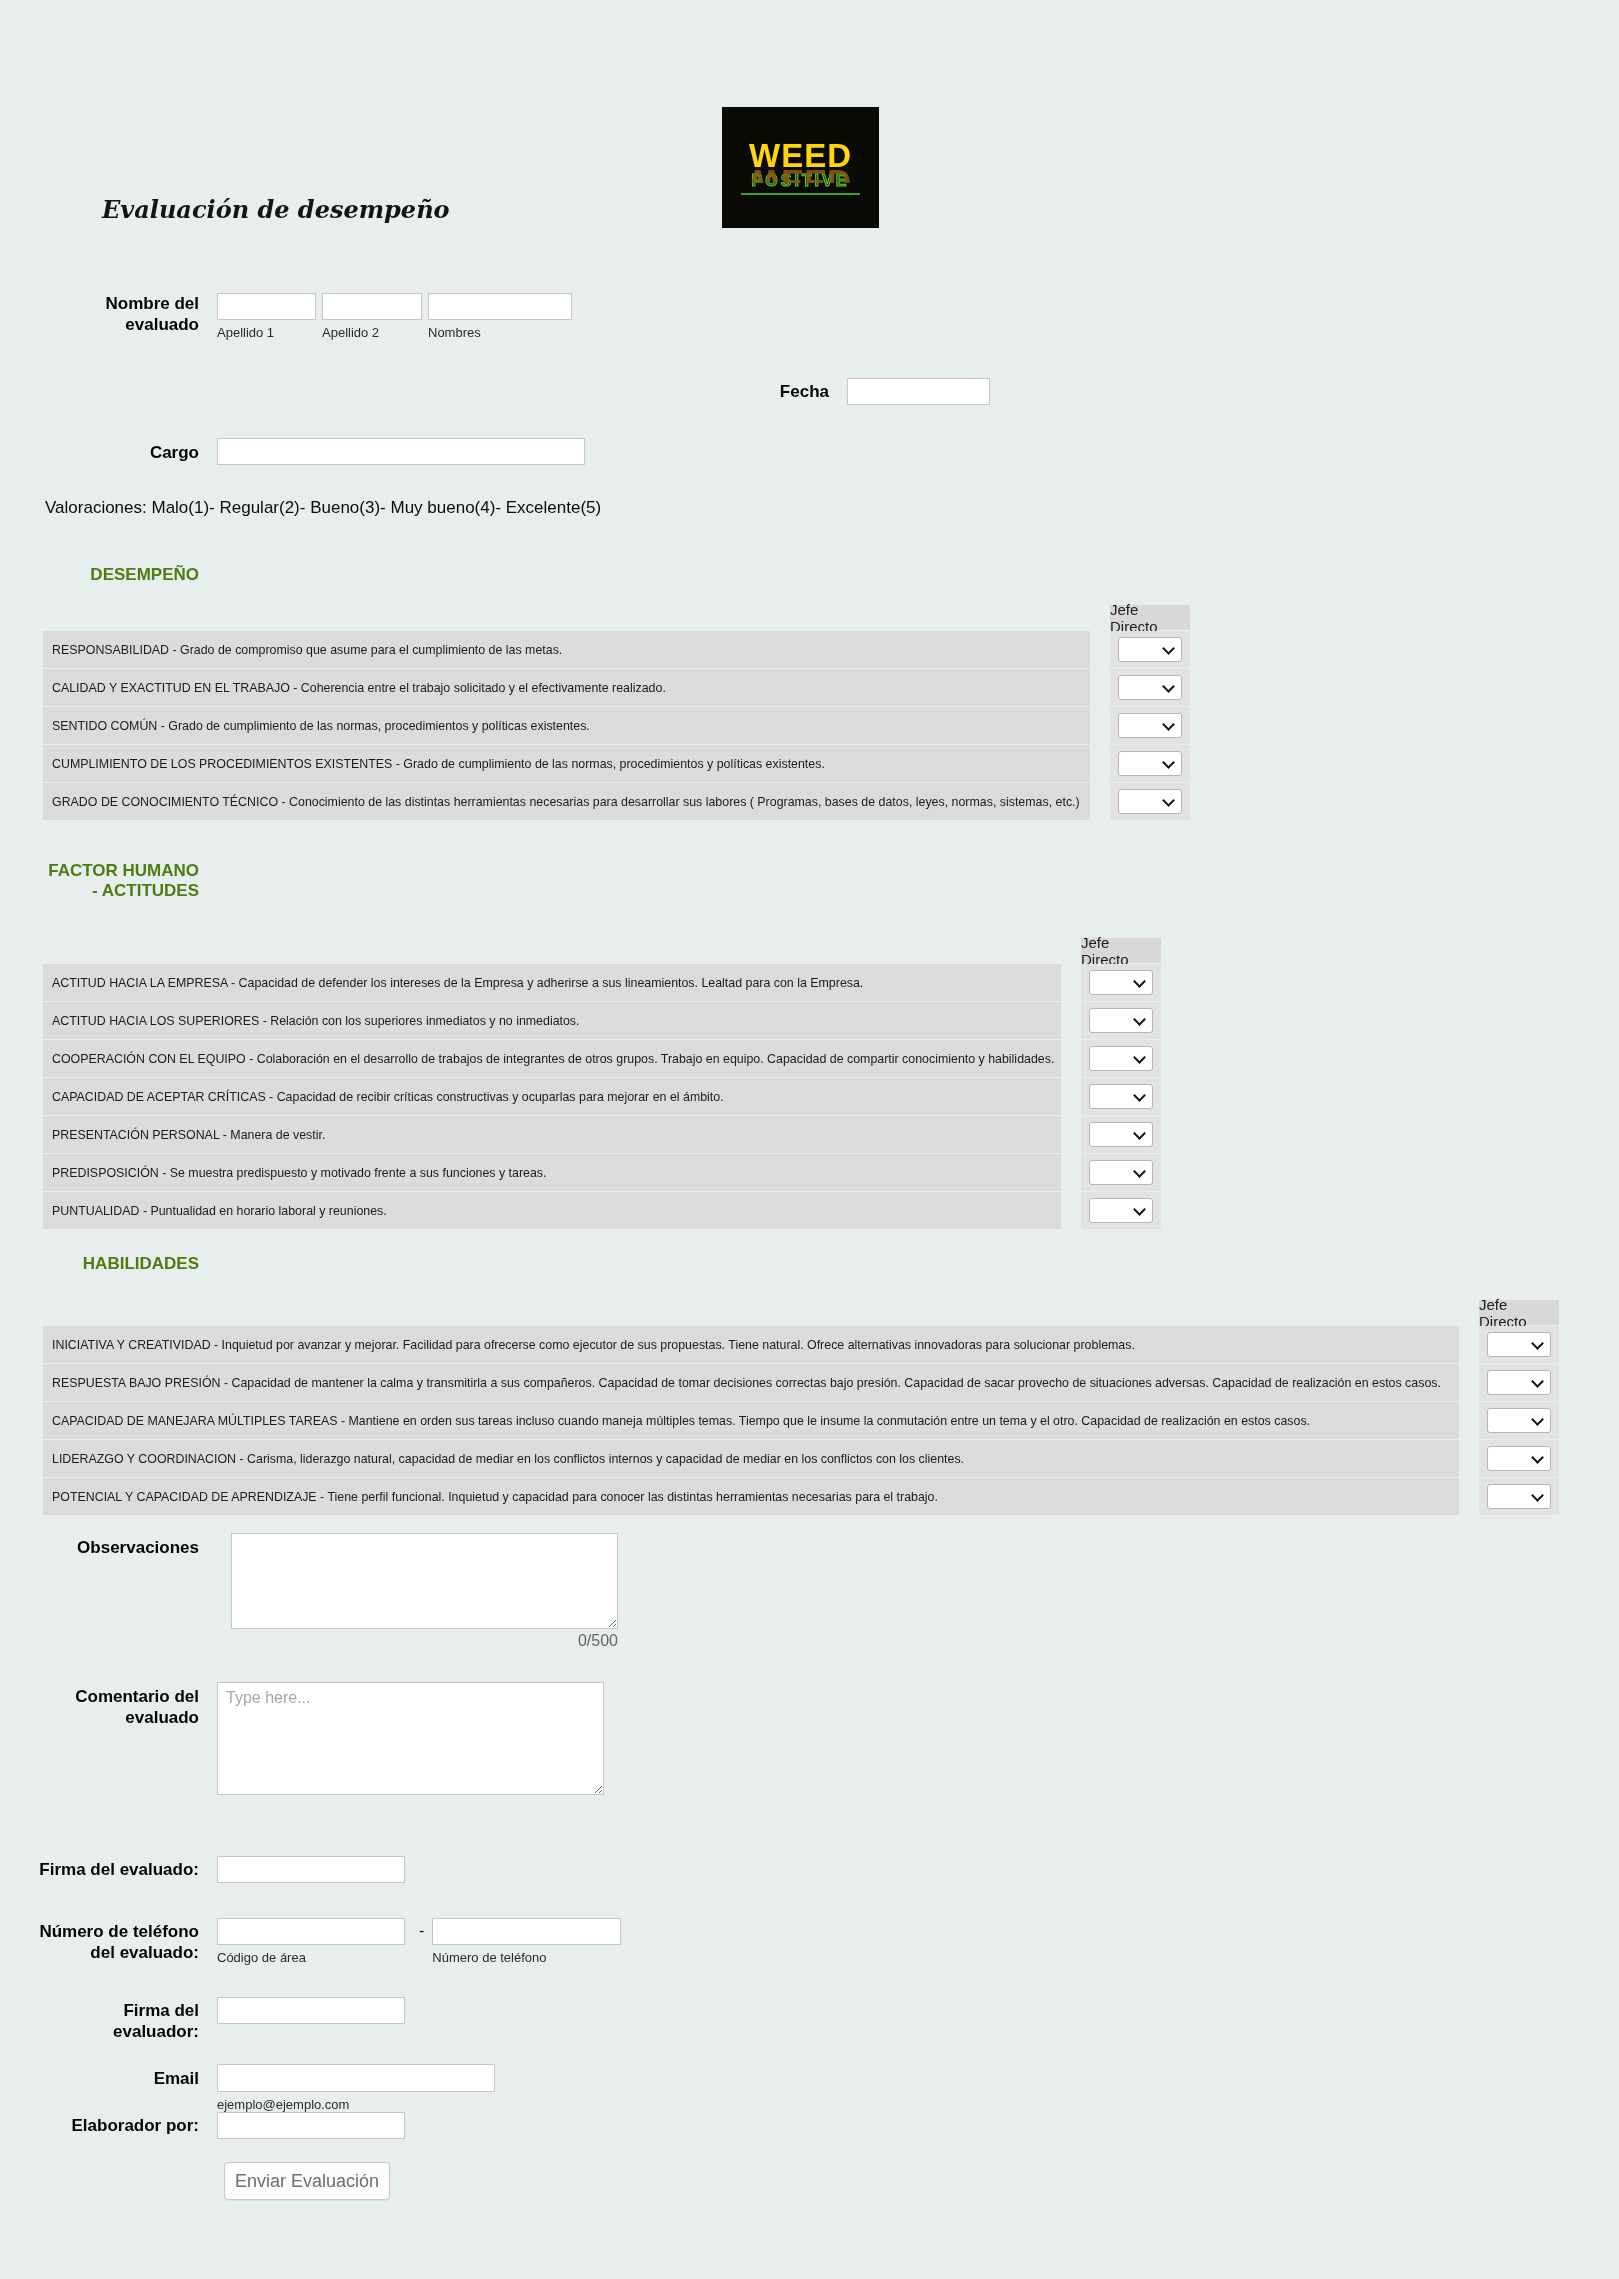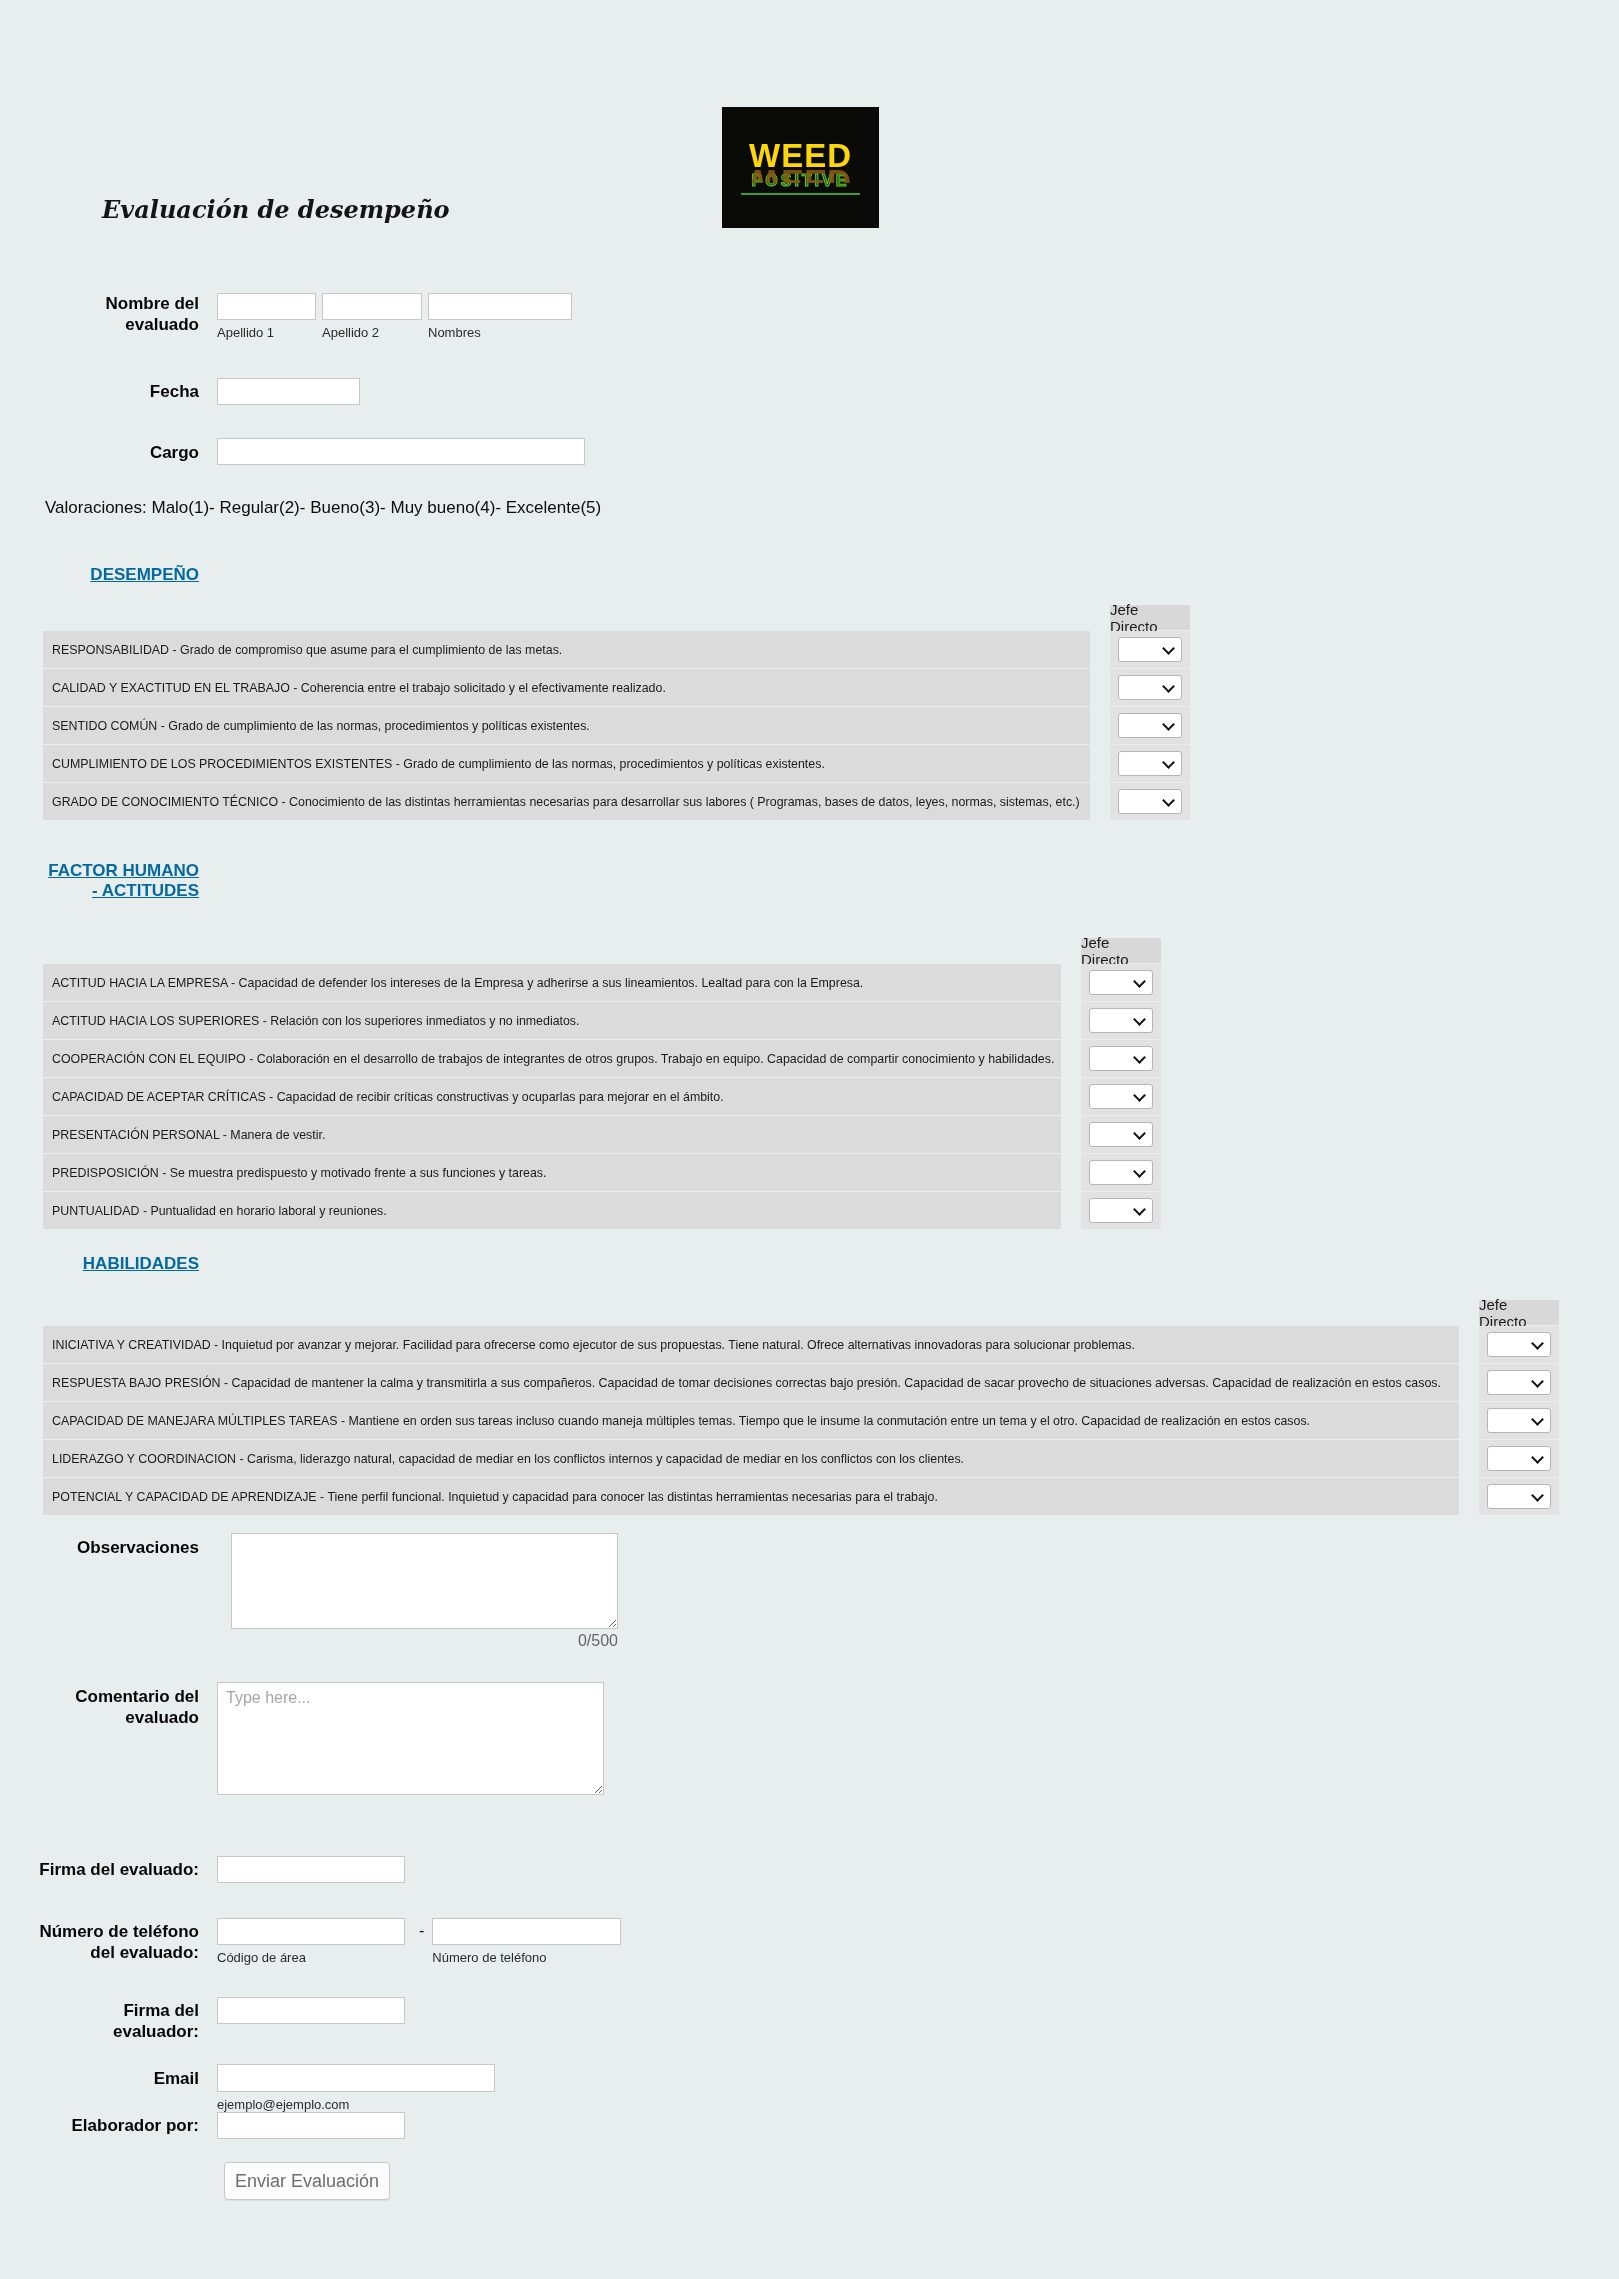--- a/index.html
+++ b/index.html
@@ -29,21 +29,21 @@
   .pt3{padding-top:3px;} .pt4{padding-top:4px;}
   .inp{height:27px;border:1px solid #c6c6c6;background:#fff;box-sizing:border-box;padding:0 8px;
         font-size:15px;font-family:"Liberation Sans",sans-serif;color:#222;}
   .w99{width:99px;} .w101{width:100px;} .w145{width:144px;} .w144{width:143px;} .w370{width:368px;}
   .w189{width:188px;} .w190{width:189px;} .w279{width:278px;height:28px;}
   .sub{font-size:13px;color:#2b2b2b;margin-top:5px;}
   .stack{display:flex;flex-direction:column;margin-right:6px;}
   .valoraciones{margin:33px 0 0 45px;font-size:17px;color:#0c0c0c;}
 
   
-  .sec-heading{width:199px;text-align:right;font-weight:bold;font-size:17px;line-height:20px;color:#0369a1;text-decoration:underline;}
+  .sec-heading{width:199px;text-align:right;font-weight:bold;font-size:17px;line-height:20px;color:#4d7c0f;}
   .sec-heading span{display:block;}
 
   
   .rate-table{margin-left:43px;}
   .t-d{width:1147px;} .t-f{width:1118px;} .t-h{width:1516px;}
   .rt-hrow{display:flex;justify-content:flex-end;margin-bottom:1px;}
   .rt-hcell{width:80px;height:25px;background:#d8d8d8;display:flex;align-items:center;justify-content:center;
         font-size:15px;color:#1c1c1c;margin-left:36px;}
   .rt-row{display:flex;column-gap:20px;margin-bottom:1px;}
   .rt-desc{flex:1;height:37px;background:#dbdbdb;display:flex;align-items:center;padding:0 9px;
@@ -62,21 +62,21 @@
   .h96{height:96px;} .h114{height:113px;}
   .counter{width:387px;text-align:right;font-size:16px;color:#666;margin-top:3px;}
   .phone-sep{margin:0 8px;padding-top:4px;font-size:16px;color:#111;}
 
   
   .submit-btn{margin:23px 0 0 224px;width:166px;height:38px;background:#fcfcfc;border:1px solid #c8c8c8;
         border-radius:4px;color:#6d6d6d;font-size:18px;font-family:"Liberation Sans",sans-serif;
         box-shadow:0 1px 1px rgba(0,0,0,.06);cursor:pointer;}
 
   
-  .m-nombre{margin-top:65px;} .m-fecha{margin-top:38px;} .m-cargo{margin-top:33px;}
+  .m-nombre{margin-top:65px;} .m-fecha{margin-top:38px;justify-content:center;} .m-cargo{margin-top:33px;}
   .m-hd1{margin-top:47px;} .m-tbl1{margin-top:20px;}
   .m-hd2{margin-top:41px;} .m-tbl2{margin-top:37px;}
   .m-hd3{margin-top:25px;} .m-tbl3{margin-top:26px;}
   .m-obs{margin-top:18px;gap:14px;} .m-com{margin-top:32px;} .m-firma1{margin-top:61px;}
   .m-tel{margin-top:35px;} .m-firma2{margin-top:32px;} .m-email{margin-top:22px;} .m-elab{}
 </style>
 </head>
 <body>
 
 <div class="page">

